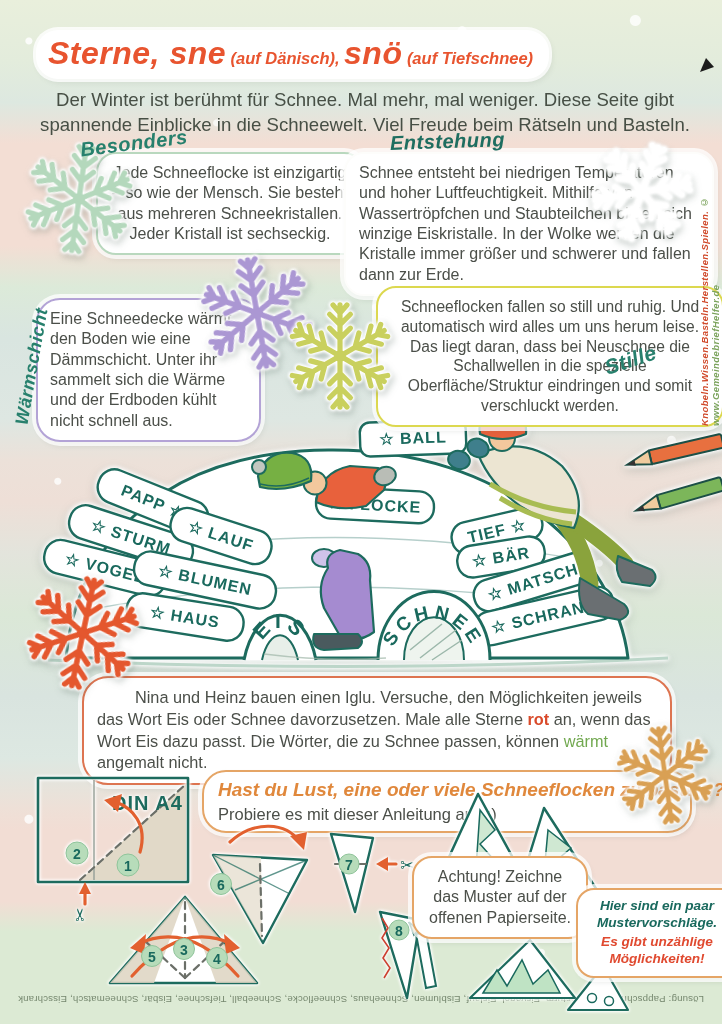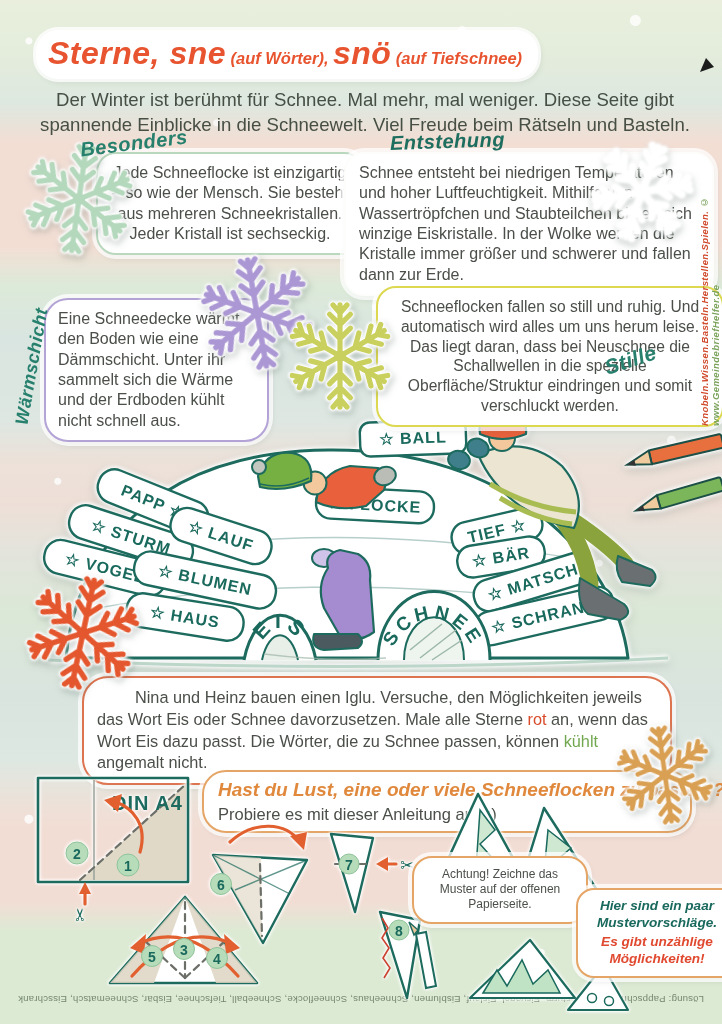--- a/index.html
+++ b/index.html
@@ -38,34 +38,34 @@
     white-space:nowrap;
   }
   .title-big{font-size:32px; color:#e8542f; font-style:italic; font-weight:bold; letter-spacing:.5px;}
   .title-small{font-size:16.5px; color:#e8542f; font-style:italic; font-weight:bold;}
   .intro{left:40px; top:88px; width:650px; z-index:4; text-align:center;
          font-size:18.6px; line-height:1.33; color:#474f45;}
   .fact-heading{position:absolute; z-index:6; font-style:italic; font-weight:bold;
                 font-size:20px; color:#27806d; letter-spacing:.5px;}
   .bubble-besonders{left:96px; top:152px; width:238px; border:2px solid #b9d8be; text-align:center;}
   .bubble-entstehung{left:344px; top:152px; width:340px; border:2px solid #fdfdfb;}
-  .bubble-waerm{left:44px; top:298px; width:196px; border:2px solid #b3a3d6; border-radius:24px;padding-left:12px;}
+  .bubble-waerm{left:36px; top:298px; width:196px; border:2px solid #b3a3d6; border-radius:24px;padding-left:12px;}
   .bubble-stille{left:376px; top:286px; width:318px; border:2.5px solid #dcd84f; text-align:center; font-size:15.6px;}
   .waerm-heading{left:-50px; top:356px; width:164px; text-align:center; transform:rotate(-80deg);
                  font-size:18px; z-index:5;}
   .stille-label{left:604px; top:348px; transform:rotate(-18deg); font-size:21px; z-index:6;}
   .bubble-task{left:82px; top:676px; width:560px; border:2.5px solid #dd7450; border-radius:26px;
                font-size:16.3px; line-height:1.34; text-indent:38px;}
-  .hl-red{color:#d94a2a; font-weight:normal;}
+  .hl-red{color:#d94a2a; font-weight:bold;}
   .hl-green{color:#71a84f;}
   .bubble-hast{left:202px; top:770px; width:458px; border:2px solid #e5a566; border-radius:24px; padding:6px 14px;}
   .hast-q{font-size:19px; color:#e0883c; font-style:italic; font-weight:bold; white-space:nowrap;}
   .hast-sub{font-size:16.5px; color:#4b4f49; margin-top:2px;}
   .bubble-achtung{left:412px; top:856px; width:146px; border:2px solid #e5a566; text-align:center;
-                  font-size:12px; z-index:6;}
+                  font-size:16px; z-index:6;}
   .bubble-muster{left:576px; top:888px; width:142px; border:2px solid #e5a566; border-radius:18px;
                  text-align:center; padding:8px 8px; z-index:6;}
   .muster1{font-size:13.6px; color:#19695d; font-style:italic; font-weight:bold; line-height:1.25;}
   .muster2{font-size:13.6px; color:#e0492f; font-style:italic; font-weight:bold; line-height:1.25; margin-top:2px;}
   .flake{position:absolute; z-index:5;
     filter:drop-shadow(0 0 1.6px #fff) drop-shadow(0 0 1.6px #fff) drop-shadow(0 0 1.5px #fff)
            drop-shadow(2px 3px 3px rgba(70,90,80,.28));}
   .z6{z-index:6;}
   .igloo{position:absolute; left:28px; top:408px; z-index:3;
     filter:drop-shadow(0 0 2px #fff) drop-shadow(0 0 2px #fff) drop-shadow(0 3px 4px rgba(70,90,80,.22));}
@@ -116,21 +116,21 @@
   <svg class="corner-arrow" width="18" height="18">
     <polygon points="2,16 16,11 8,2" fill="#1c1c1c"></polygon>
   </svg>
   <div class="side-caption">
     <span class="side-red">Knobeln.Wissen.Basteln.Herstellen.Spielen.</span>
     <span class="side-green">© www.GemeindebriefHelfer.de</span>
   </div>
 
   <div class="abs title-blob">
     <span class="title-big">Sterne, sne</span>
-    <span class="title-small">(auf Wörter),</span>
+    <span class="title-small">(auf Dänisch),</span>
     <span class="title-big">snö</span>
     <span class="title-small">(auf Tiefschnee)</span>
   </div>
   <div class="abs intro">Der Winter ist berühmt für Schnee. Mal mehr, mal weniger. Diese Seite gibt spannende Einblicke in die Schneewelt. Viel Freude beim Rätseln und Basteln.</div>
 
   <div class="fact-heading" style="left:80px; top:132px; transform:rotate(-7deg);">Besonders</div>
   <div class="bubble bubble-besonders">Jede Schneeflocke ist einzigartig – so wie der Mensch. Sie besteht aus mehreren Schneekristallen. Jeder Kristall ist sechseckig.</div>
 
   <div class="fact-heading" style="left:390px; top:130px; transform:rotate(-2deg); color:#1e6e60;">Entstehung</div>
   <div class="bubble bubble-entstehung">Schnee entsteht bei niedrigen Temperaturen und hoher Luftfeuchtigkeit. Mithilfe von Wassertröpfchen und Staubteilchen bilden sich winzige Eiskristalle. In der Wolke werden die Kristalle immer größer und schwerer und fallen dann zur Erde.</div>
@@ -274,21 +274,21 @@
       <polygon points="606,42 598,45 606,48" fill="#333333"></polygon>
     </g>
     <g transform="rotate(-16 655 88)">
       <rect x="630" y="80" width="66" height="14" rx="2" fill="#7cb65a" stroke="#1c4f46" stroke-width="2"></rect>
       <polygon points="630,80 606,89 630,94" fill="#efcb9e" stroke="#1c4f46" stroke-width="2"></polygon>
       <polygon points="614,86 606,89 614,92" fill="#333333"></polygon>
     </g>
   </svg>
 
   <div class="bubble bubble-task">
-    <span>Nina und Heinz bauen einen Iglu. Versuche, den Möglichkeiten jeweils das Wort Eis oder Schnee davorzusetzen. Male alle Sterne </span><span class="hl-red">rot</span><span> an, wenn das Wort Eis dazu passt. Die Wörter, die zu Schnee passen, können </span><span class="hl-green">kühlt</span><span> angemalt nicht.</span>
+    <span>Nina und Heinz bauen einen Iglu. Versuche, den Möglichkeiten jeweils das Wort Eis oder Schnee davorzusetzen. Male alle Sterne </span><span class="hl-red">rot</span><span> an, wenn das Wort Eis dazu passt. Die Wörter, die zu Schnee passen, können </span><span class="hl-green">wärmt</span><span> angemalt nicht.</span>
   </div>
 
   <div class="bubble bubble-hast">
     <div class="hast-q">Hast du Lust, eine oder viele Schneeflocken zu basteln?</div>
     <div class="hast-sub">Probiere es mit dieser Anleitung aus :)</div>
   </div>
 
   <svg class="craft" width="694" height="240" viewBox="0 0 694 240">
 
     <g>

